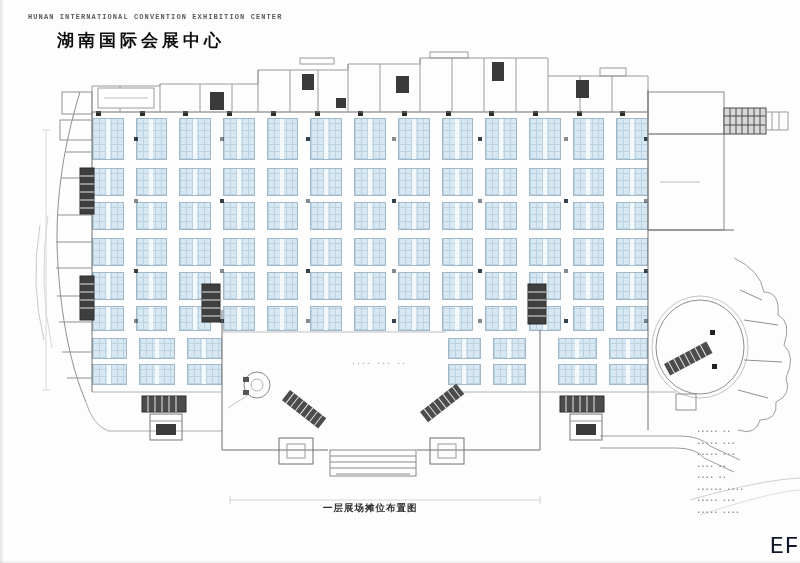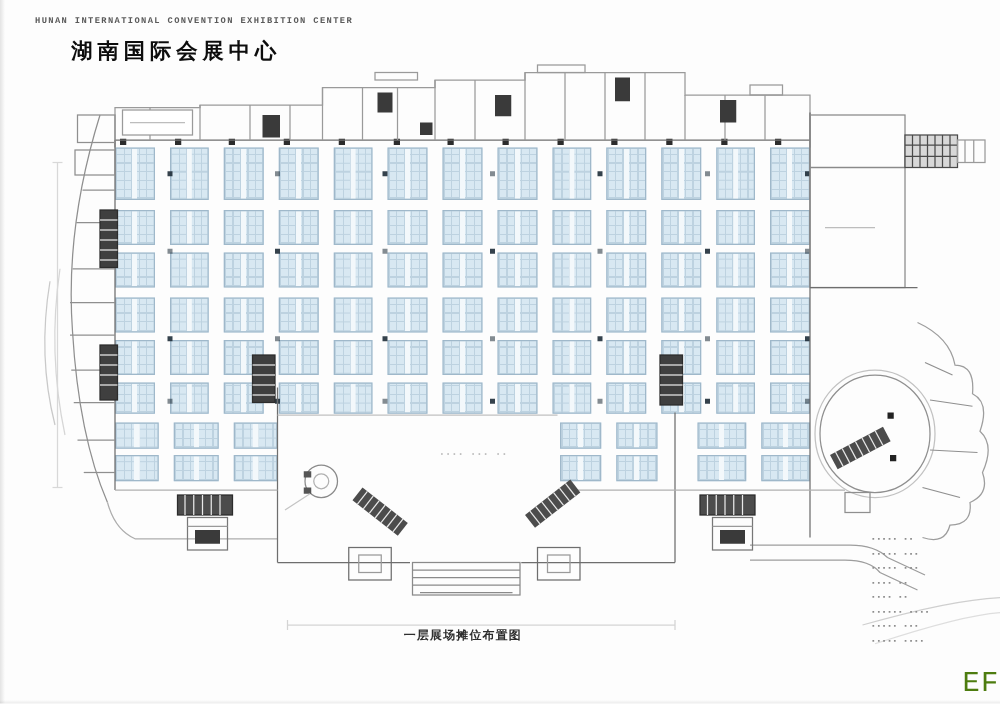--- a/index.html
+++ b/index.html
@@ -14,21 +14,21 @@
   .abs{position:absolute;}
 
   .title-en{left:28px;top:13px;font-size:7px;color:#5a5a5a;letter-spacing:1.1px;
     white-space:nowrap;filter:blur(.35px);font-weight:bold;}
   .title-cn{left:57px;top:29px;font-size:17px;font-weight:bold;color:#0d0d0d;
     letter-spacing:4px;white-space:nowrap;filter:blur(.3px);}
   .caption{left:323px;top:490px;font-size:9.5px;font-weight:bold;color:#2e2e2e;
     letter-spacing:1px;white-space:nowrap;filter:blur(.35px);margin-top:12px;}
   .company{left:596px;top:528px;font-size:11px;font-weight:bold;color:#1c1c1c;
     letter-spacing:.5px;white-space:nowrap;filter:blur(.35px);}
-  .watermark{left:770px;top:534px;font-size:23px;color:#4d7c0f;letter-spacing:1px;}
+  .watermark{left:770px;top:534px;font-size:23px;color:#0f172a;letter-spacing:1px;}
   .lobby-note{left:352px;top:361px;font-size:5px;color:#b3b3b3;letter-spacing:2px;white-space:nowrap;}
 
   #legend{left:697px;top:426px;width:100px;}
   .legend-line{font-size:5.5px;color:#8d8d8d;line-height:11.5px;letter-spacing:1px;
     white-space:nowrap;filter:blur(.3px);}
 
   #booths{position:absolute;left:0;top:0;width:800px;height:563px;}
   .booth{position:absolute;box-sizing:border-box;border:1px solid var(--bborder);
     background-color:var(--bfill);
     background-image:

